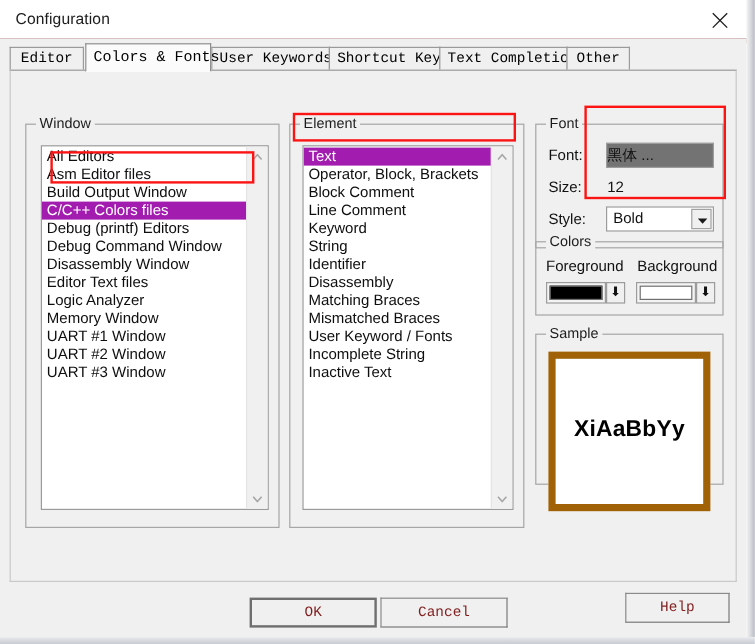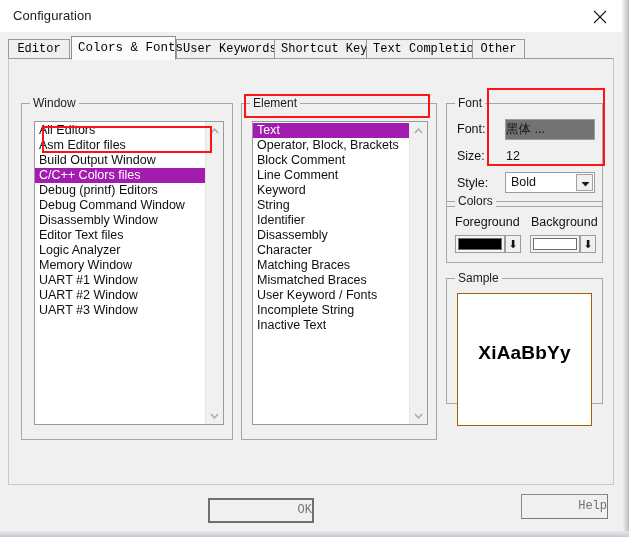--- a/index.html
+++ b/index.html
@@ -253,21 +253,21 @@
     position: absolute;
     font-size: 12.5px;
     color: #111;
   }
 
   
   .sample-box {
     position: absolute;
     box-sizing: border-box;
     background: #ffffff;
-    border: 1px solid #a16207;
+    border: 6px solid #a16207;
   }
   .sample-text {
     position: absolute;
     left: 0; right: 0;
     top: 48px;
     text-align: center;
     font-size: 19px;
     font-weight: bold;
     color: #000;
     letter-spacing: .2px;
@@ -276,22 +276,22 @@
   
   .dlg-btn {
     position: absolute;
     box-sizing: border-box;
     background: #f0f0f0;
     border: 1px solid #8a8a8a;
     border-right-color: #7a7a7a;
     border-bottom-color: #7a7a7a;
     font-family: "Liberation Mono", "DejaVu Sans Mono", monospace;
     font-size: 12px;
-    color: #737373;
-    text-align: right;
+    color: #7f1d1d;
+    text-align: center;
     cursor: default;
   }
   .dlg-btn.default {
     border: 2px solid #6f6f6f;
   }
 
   
   #watermark {
     position: absolute;
     left: 487px; top: 503px;
@@ -382,21 +382,20 @@
         <div class="listbox" style="left:10px; top:17px; width:176px; height:304px;">
           <div class="items">
             <div class="lb-item selected">Text</div>
             <div class="lb-item">Operator, Block, Brackets</div>
             <div class="lb-item">Block Comment</div>
             <div class="lb-item">Line Comment</div>
             <div class="lb-item">Keyword</div>
             <div class="lb-item">String</div>
             <div class="lb-item">Identifier</div>
             <div class="lb-item">Disassembly</div>
-            <div class="lb-item">Character</div>
             <div class="lb-item">Matching Braces</div>
             <div class="lb-item">Mismatched Braces</div>
             <div class="lb-item">User Keyword / Fonts</div>
             <div class="lb-item">Incomplete String</div>
             <div class="lb-item">Inactive Text</div>
           </div>
           <div class="vscroll">
             <div class="arrow up">
               <span>
                 <svg width="9" height="6" viewBox="0 0 9 6">
@@ -461,20 +460,21 @@
       <div class="groupbox" style="left:437px; top:219px; width:157px; height:126px;">
         <div class="gb-title">Sample</div>
         <div class="sample-box" style="left:10px; top:14px; width:135px; height:133px;">
           <div class="sample-text">XiAaBbYy</div>
         </div>
       </div>
 
     </div>
 
     <div class="dlg-btn default" style="left:208px; top:466px; width:106px; height:25px; line-height:21px;">OK</div>
+    <div class="dlg-btn" style="left:317px; top:466px; width:106px; height:25px; line-height:23px;">Cancel</div>
     <div class="dlg-btn" style="left:521px; top:462px; width:87px; height:25px; line-height:23px;">Help</div>
 
     <div id="watermark">CSDN @日落悬崖</div>
 
   </div>
 
   <div class="red-box" style="left: 42px; top: 126px; width: 170px; height: 27px; border-color: rgb(252, 20, 20);"></div>
   <div class="red-box" style="left: 244px; top: 94px; width: 186px; height: 24px; border-color: rgb(252, 20, 20);"></div>
   <div class="red-box" style="left: 487px; top: 88px; width: 118px; height: 78px; border-color: rgb(252, 20, 20);"></div>
 

